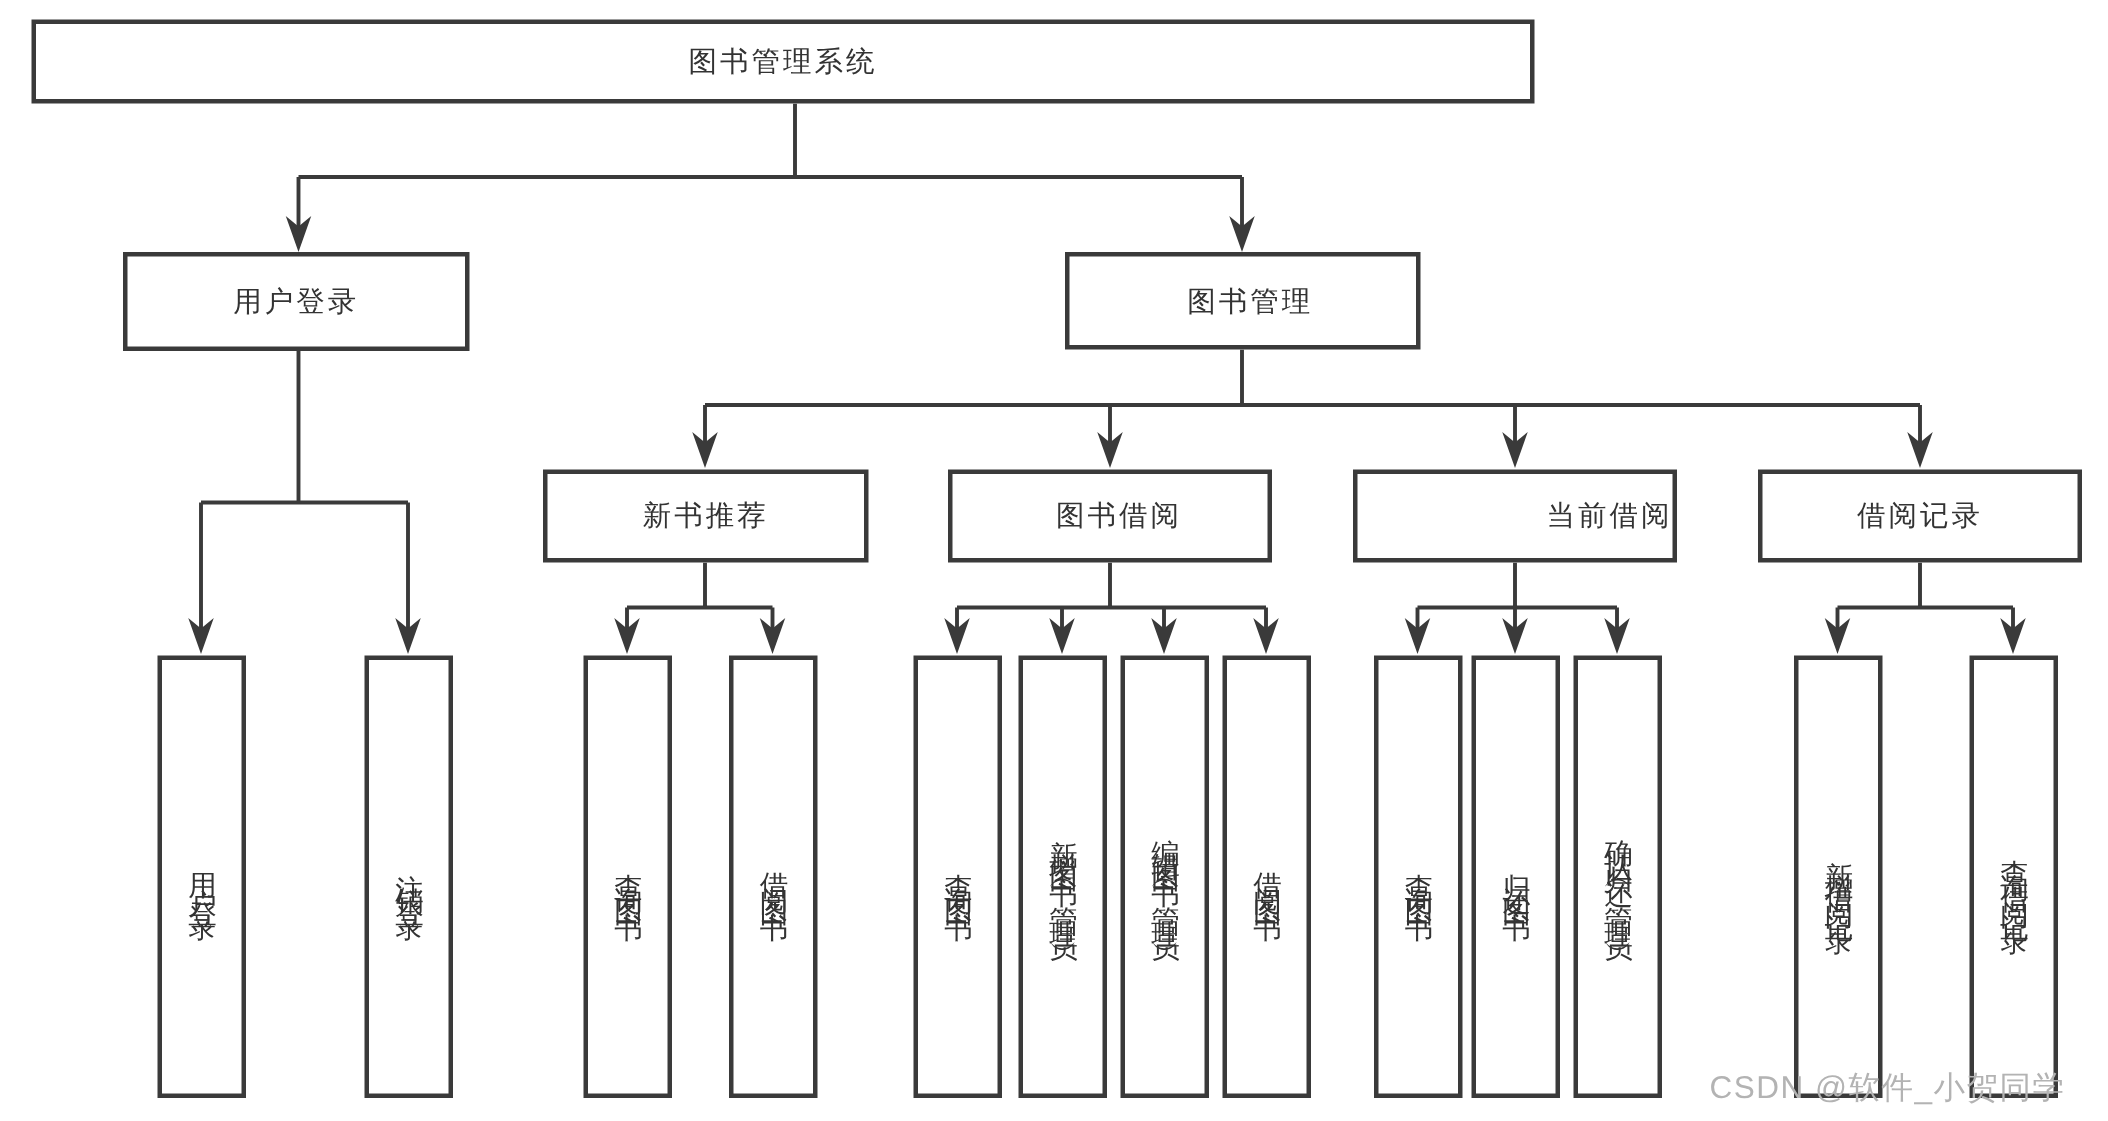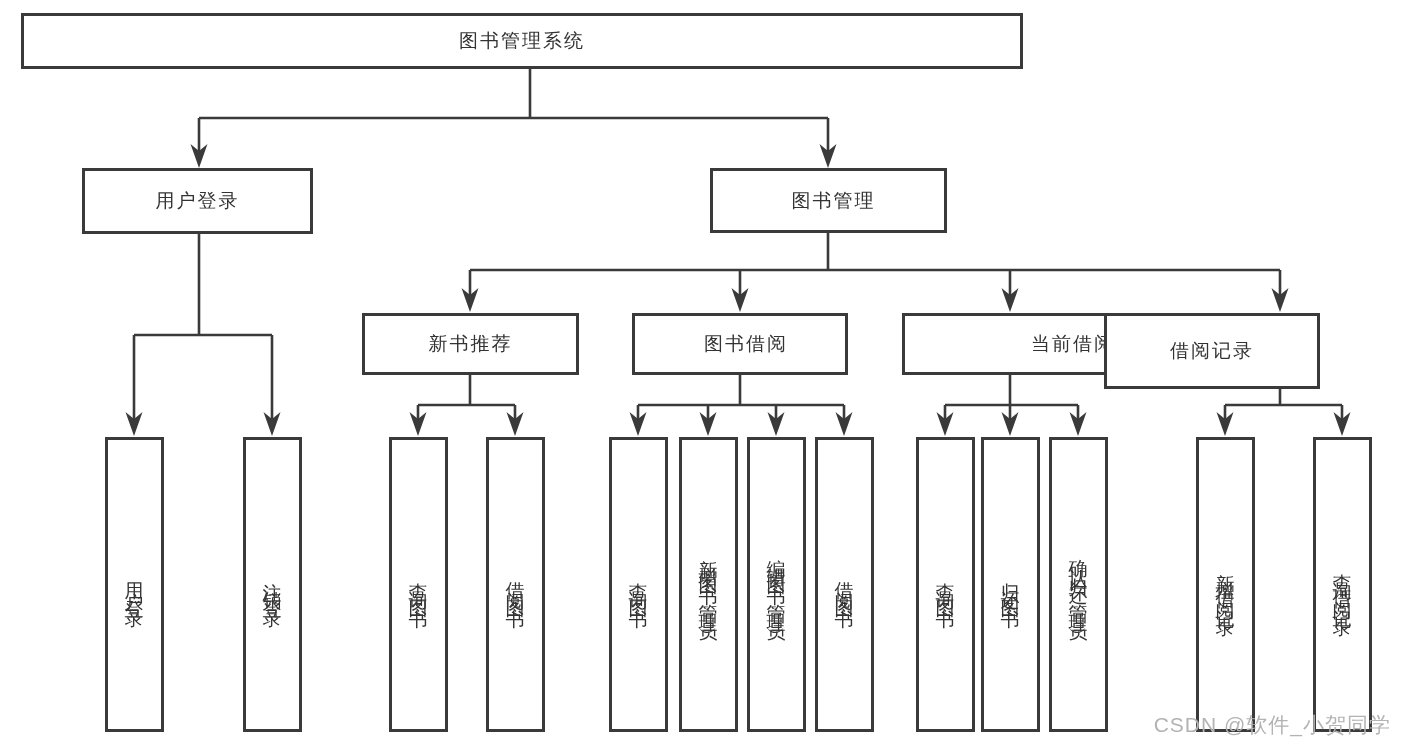--- a/index.html
+++ b/index.html
@@ -31,31 +31,31 @@
     letter-spacing:9px;
     line-height:1;
   }
 
   #root-box { left:21px;  top:13px;  width:1002px; height:56px; }
   #b1 { left:82px;   top:168px; width:231px; height:66px; }
   #b2 { left:710px;  top:168px; width:237px; height:65px;padding-left:10px; }
   #c1 { left:362px;  top:313px; width:217px; height:62px;text-align:center; }
   #c2 { left:632px;  top:313px; width:216px; height:62px;padding-left:12px; }
   #c3 { left:902px;  top:313px; width:216px; height:62px;justify-content:flex-end; }
-  #c4 { left:1104px; top:313px; width:216px; height:76px; }
+  #c4 { left:1172px; top:313px; width:216px; height:62px; }
 
   #l1  { left:105px; }  #l2  { left:243px; }
   #l3  { left:389px; }  #l4  { left:486px; }
   #l5  { left:609px; }  #l6  { left:679px; }
   #l7  { left:747px; }  #l8  { left:815px; }
   #l9  { left:916px; }  #l10 { left:981px; }  #l11 { left:1049px; }
   #l12 { left:1196px; } #l13 { left:1313px; }
 
   .watermark {
-    position:absolute; right:14px; bottom:8px;
+    position:absolute; right:28px; bottom:8px;
     font-size:21px; color:#b3b3b3; letter-spacing:1px;
     z-index:3; white-space:nowrap;
   }
 </style>
 </head>
 <body>
 
 <div class="canvas">
 
   <svg class="wires" width="1405" height="747">

